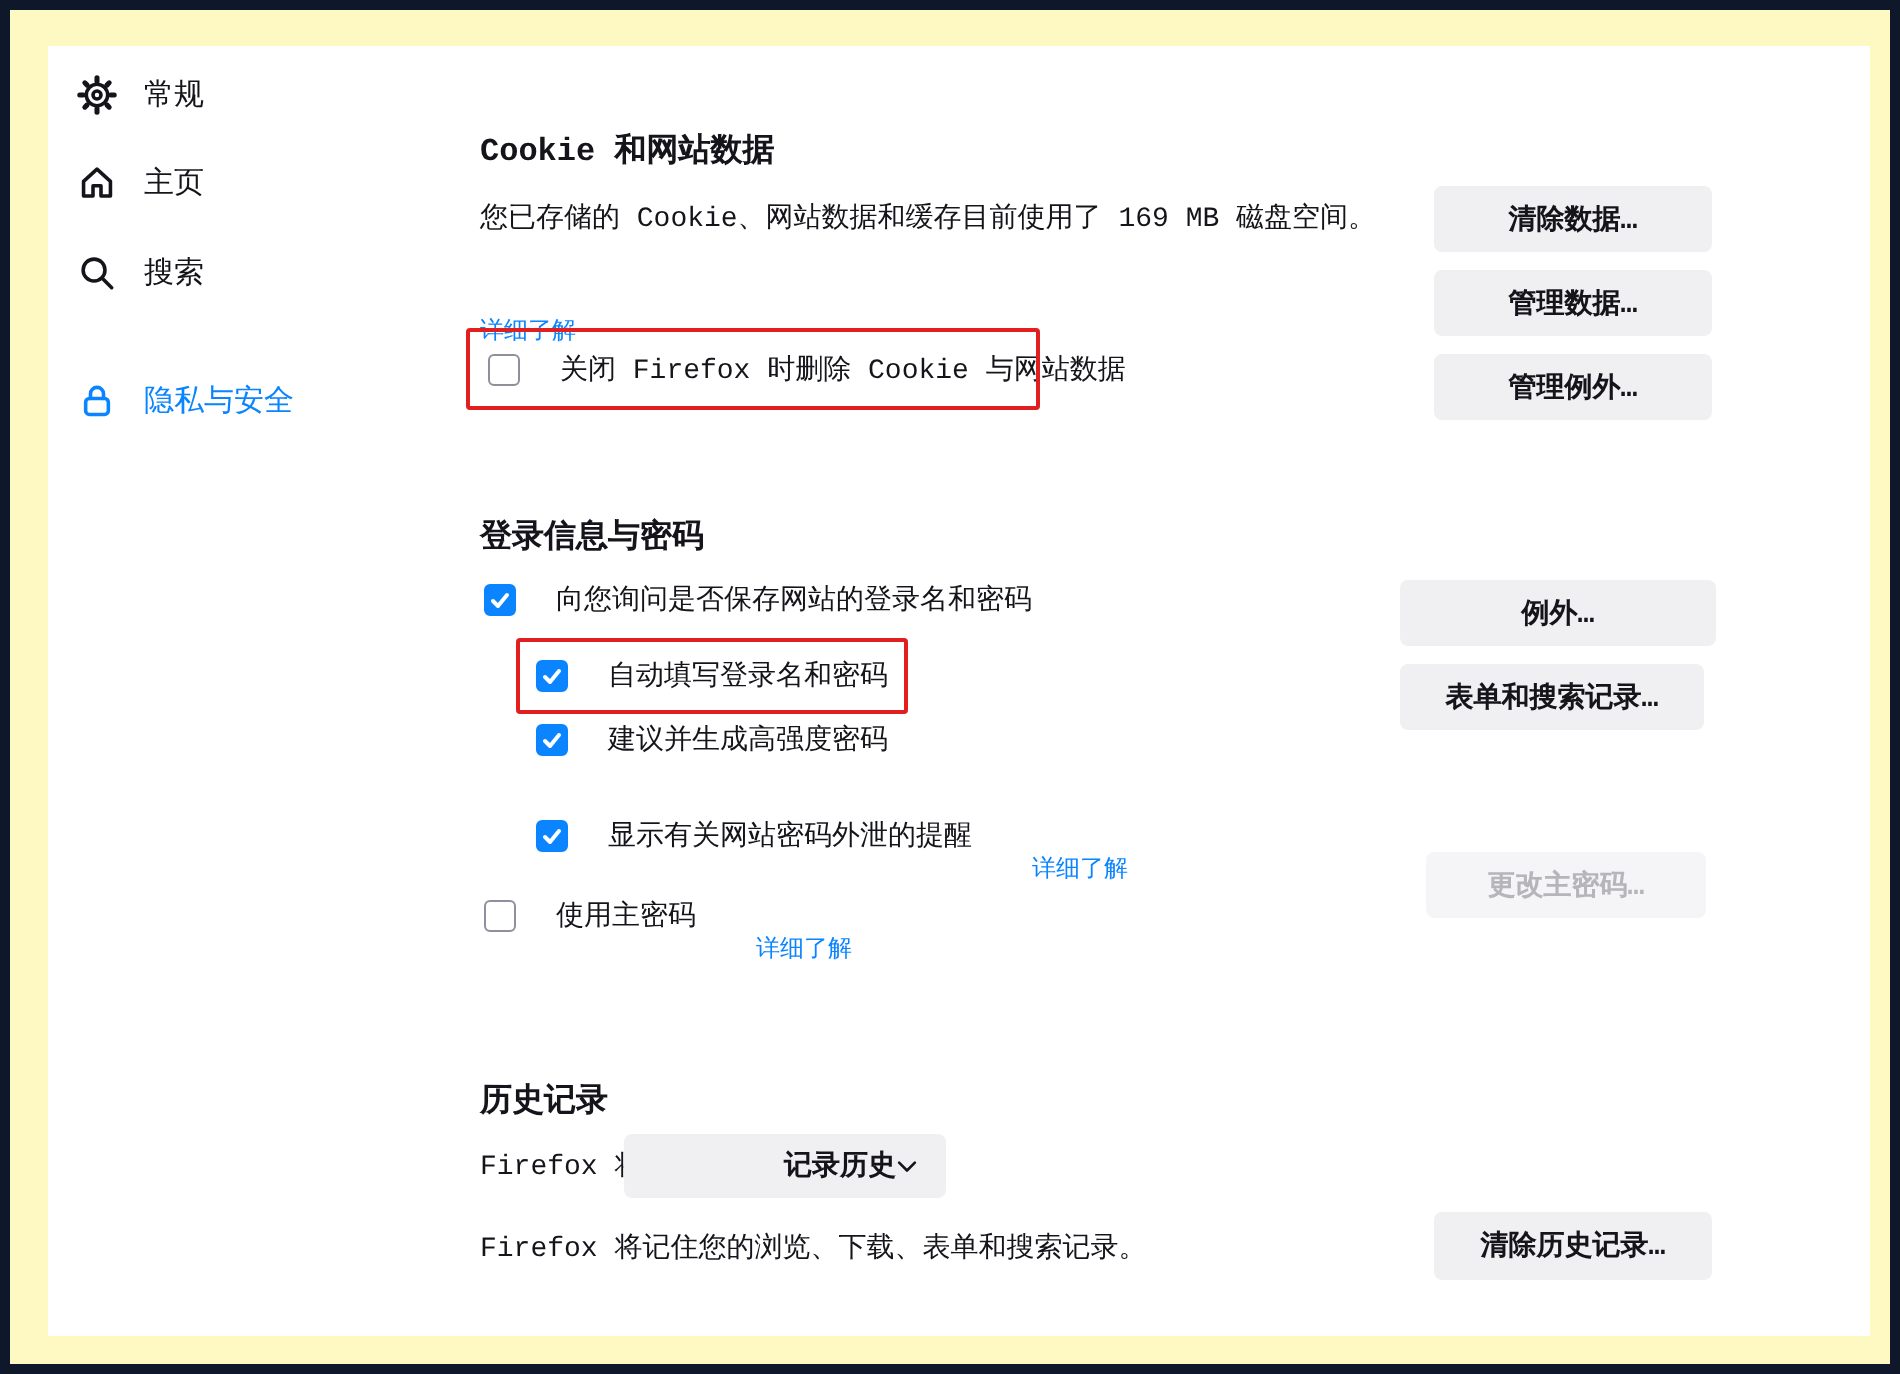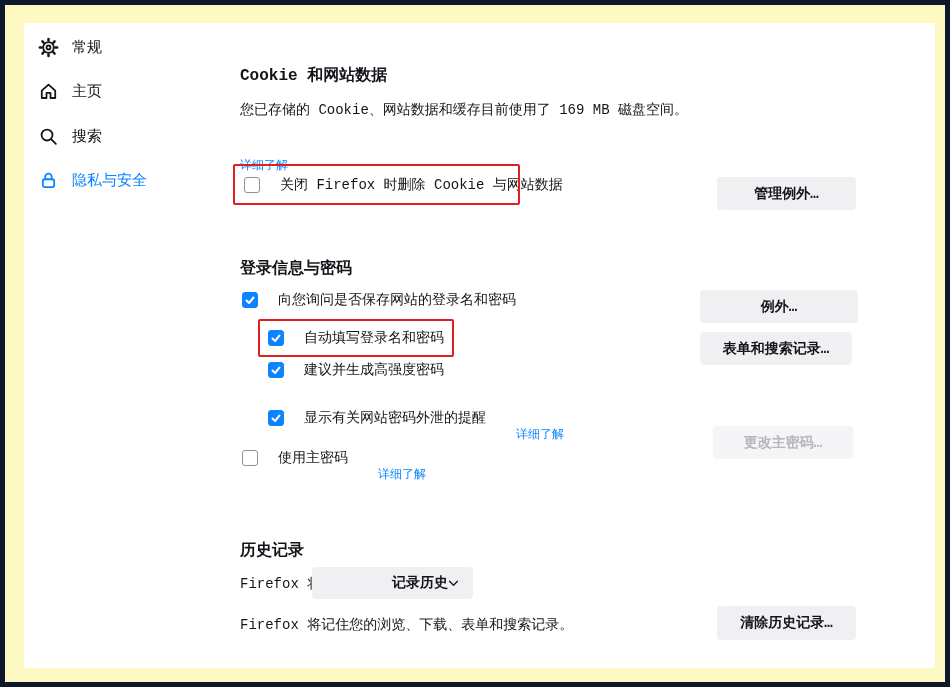--- a/index.html
+++ b/index.html
@@ -16,21 +16,21 @@
   .abs { position:absolute; white-space:nowrap; }
 
   
   .side-item {
     position:absolute; left:33px; height:26px; width:175px;
     display:flex; align-items:center; gap:13px;
     font-size:15px; color:#15141a; cursor:default;
   }
   .side-item .icn { width:21px; height:21px; flex:none; display:flex; }
   .side-item svg { stroke:#15141a; fill:none; stroke-width:1.7; stroke-linecap:round; stroke-linejoin:round; }
-  .side-item.selected { color:#0a84ff; }
+  .side-item.selected { color:#0a84ff;margin-top:20px; }
   .side-item.selected svg { stroke:#0a84ff; }
 
   
   .sec-title { font-size:16px; font-weight:700; }
   .body-text { font-size:14px; line-height:16px; }
   .link { font-size:12px; color:#0a84ff; cursor:pointer;margin-top:33px; }
 
   
   .cbrow {
     position:absolute; display:flex; align-items:center; gap:20px;
@@ -129,20 +129,22 @@
   <div class="abs link" style="left:235px; top:119px">详细了解</div>
 
   <div class="annotation" style="left:228px; top:159px; width:287px; height:41px"></div>
   <div class="cbrow" style="left:239px; top:171px">
     <span class="cb">
       
     </span>
     <span>关闭 Firefox 时删除 Cookie 与网站数据</span>
   </div>
 
+  <div class="btn" style="left:712px; top:88px; width:139px; height:33px">清除数据…</div>
+  <div class="btn" style="left:712px; top:130px; width:139px; height:33px">管理数据…</div>
   <div class="btn" style="left:712px; top:172px; width:139px; height:33px">管理例外…</div>
 
   <div class="abs sec-title" style="left:235px; top:253px">登录信息与密码</div>
 
   <div class="cbrow" style="left:237px; top:286px">
     <span class="cb checked">
       <svg viewBox="0 0 12 12" width="12" height="12">
           <path d="M2.5 6.5 L5 9 L9.5 3.5" stroke="#fff" stroke-width="2" fill="none" stroke-linecap="round" stroke-linejoin="round"></path>
         </svg>
     </span>

